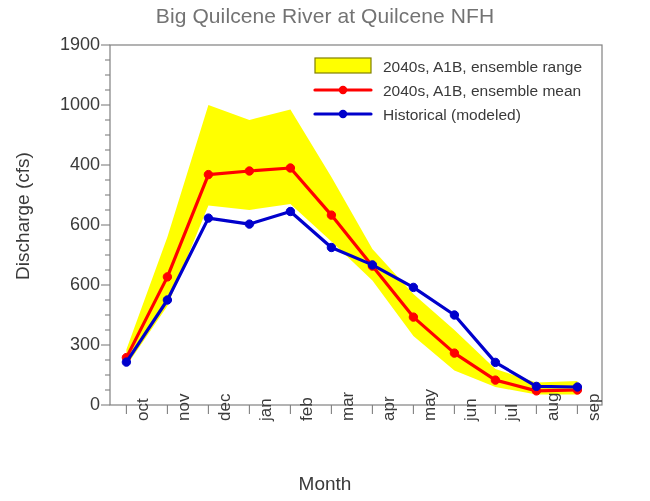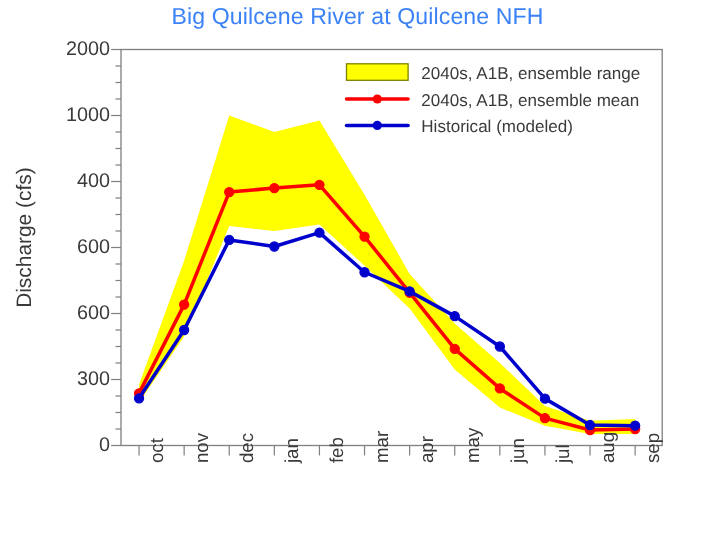--- a/index.html
+++ b/index.html
@@ -20,21 +20,21 @@
     height: 501px;
   }
   #chart-title {
     position: absolute;
     left: 0;
     top: 4px;
     width: 650px;
     text-align: center;
     font-size: 21px;
     font-weight: 400;
-    color: #3b82f6;
+    color: #737373;
     letter-spacing: 0.1px;
   }
   #ylabel {
     position: absolute;
     left: -77px;
     top: 205px;
     width: 200px;
     text-align: center;
     font-size: 19px;
     color: #3a3a3a;
@@ -77,20 +77,21 @@
   }
 </style>
 </head>
 <body>
 
 <div id="figure">
 
   <div id="chart-title">Big Quilcene River at Quilcene NFH</div>
 
   <div id="ylabel">Discharge (cfs)</div>
+  <div id="xlabel">Month</div>
 
   <svg id="plot-svg" width="650" height="501">
     <g id="band-group">
         <polygon points="126.4,349.5 167.4,237 208.39999999999998,105 249.4,120 290.4,109.5 331.4,177 372.40000000000003,249 413.40000000000003,294 454.40000000000003,330 495.40000000000003,369 536.4000000000001,382.5 577.4000000000001,381 577.4000000000001,394.5 536.4000000000001,394.5 495.40000000000003,387 454.40000000000003,370.5 413.40000000000003,336 372.40000000000003,280.5 331.4,241.5 290.4,204 249.4,210 208.39999999999998,205.5 167.4,306 126.4,366" fill="#FFFF00" stroke="none"></polygon>
       </g>
     <g id="axes-group">
         <rect x="110" y="45" width="492" height="360" fill="none" stroke="#808080" stroke-width="1.2"></rect>
         <line x1="101" y1="405" x2="110" y2="405" stroke="#808080" stroke-width="1.1"></line>
         <line x1="105" y1="390" x2="110" y2="390" stroke="#808080" stroke-width="1.1"></line>
         <line x1="105" y1="375" x2="110" y2="375" stroke="#808080" stroke-width="1.1"></line>
@@ -173,21 +174,21 @@
       </g>
   </svg>
 
   <div id="ytick-labels">
       <div class="ytick-label" style="left: 38px; top: 394px;">0</div>
       <div class="ytick-label" style="left: 38px; top: 334px;">300</div>
       <div class="ytick-label" style="left: 38px; top: 274px;">600</div>
       <div class="ytick-label" style="left: 38px; top: 214px;">600</div>
       <div class="ytick-label" style="left: 38px; top: 154px;">400</div>
       <div class="ytick-label" style="left: 38px; top: 94px;">1000</div>
-      <div class="ytick-label" style="left: 38px; top: 34px;">2000</div>
+      <div class="ytick-label" style="left: 38px; top: 34px;">1900</div>
     </div>
   <div id="xtick-labels">
       <div class="xtick-label" style="left: 133.4px; top: 421px;">oct</div>
       <div class="xtick-label" style="left: 174.4px; top: 421px;">nov</div>
       <div class="xtick-label" style="left: 215.4px; top: 421px;">dec</div>
       <div class="xtick-label" style="left: 256.4px; top: 421px;">jan</div>
       <div class="xtick-label" style="left: 297.4px; top: 421px;">feb</div>
       <div class="xtick-label" style="left: 338.4px; top: 421px;">mar</div>
       <div class="xtick-label" style="left: 379.4px; top: 421px;">apr</div>
       <div class="xtick-label" style="left: 420.4px; top: 421px;">may</div>

